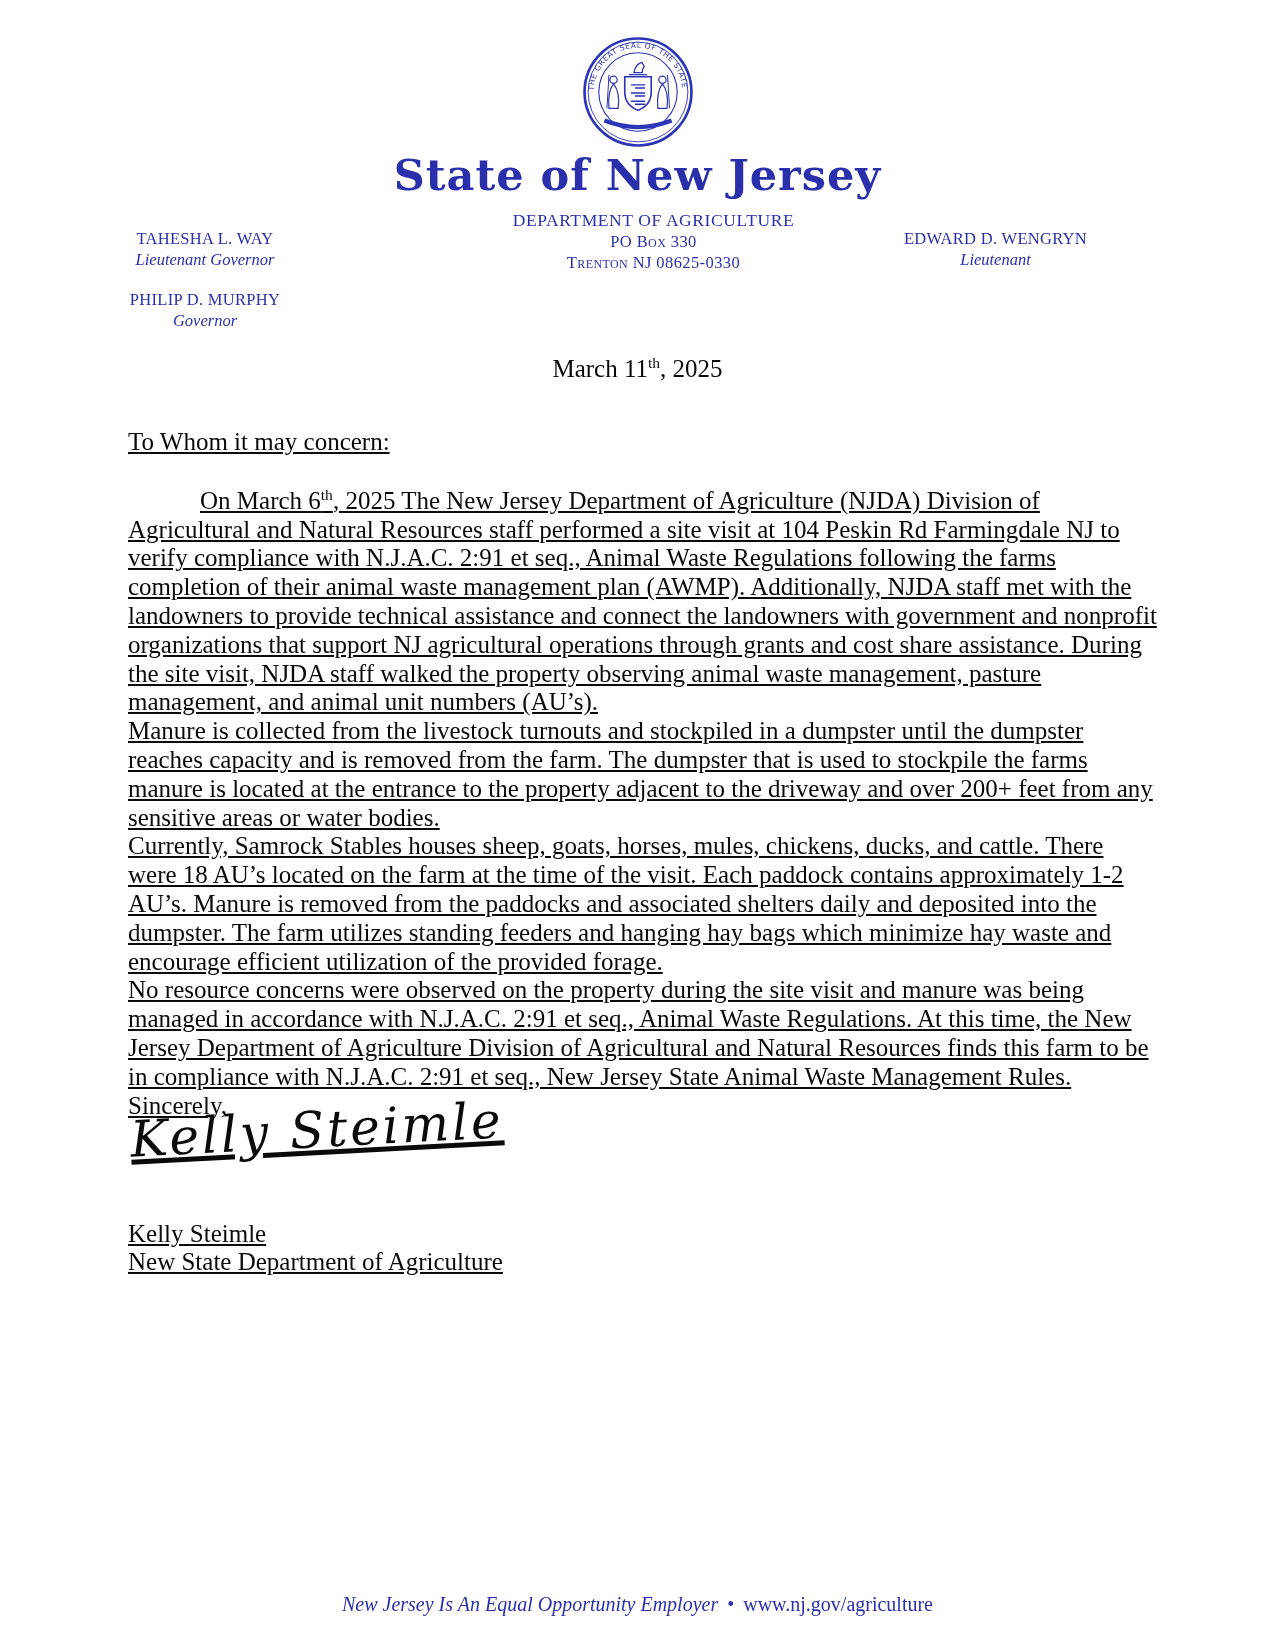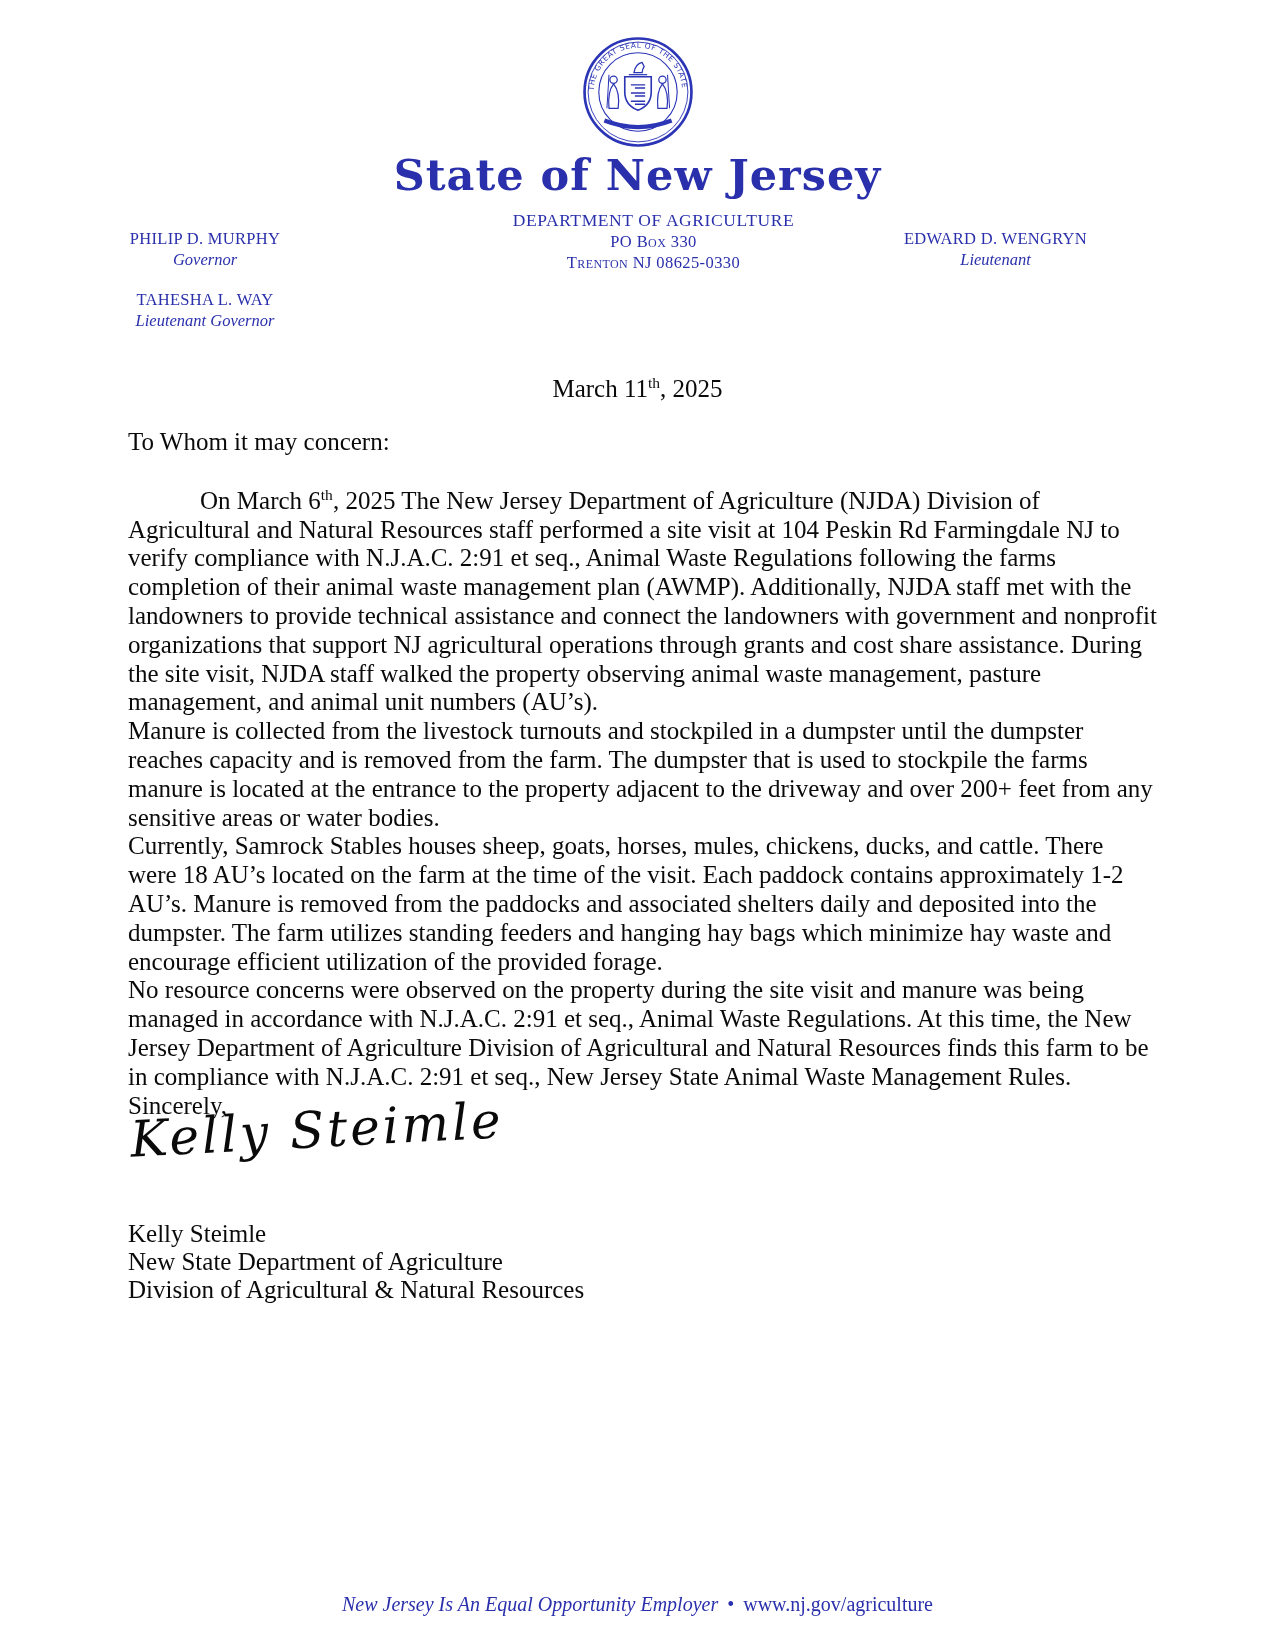--- a/index.html
+++ b/index.html
@@ -44,26 +44,26 @@
     font-size:16.5px;line-height:21px;
   }
   .officials-left{left:100px;top:228px;width:210px;}
   .officials-right{left:878px;top:228px;width:235px;}
   .official-name{letter-spacing:.3px;}
   .official-title{font-style:italic;}
   .official+.official{margin-top:19px;}
   
   .date-line{
     position:absolute;left:0;top:355px;width:100%;
-    text-align:center;font-size:25px;margin-top:20px;
+    text-align:center;font-size:25px;
   }
   sup{font-size:62%;line-height:0;}
   .body{
     position:absolute;left:128px;top:428px;width:1030px;
-    font-size:25px;line-height:28.8px;
+    font-size:25px;line-height:28.8px;text-decoration:underline;
   }
   .body p{margin:0;}
   .salutation{margin:0;}
   .para{margin-top:26px;text-align:left;}
   .para.first{margin-top:30px;text-indent:72px;}
   .closing{margin-top:55px;}
   .signature{
     margin-top:6px;height:92px;
     font-family:"DejaVu Serif", serif;
     font-style:italic;
@@ -127,26 +127,26 @@
   <div class="state-title">State of New Jersey</div>
 
   <div class="dept-block">
     <div class="dept-line1">DEPARTMENT OF AGRICULTURE</div>
     <div class="dept-line2">PO Box 330</div>
     <div class="dept-line3">Trenton NJ 08625-0330</div>
   </div>
 
   <div class="officials officials-left">
     <div class="official">
+      <div class="official-name">TAHESHA L. WAY</div>
+      <div class="official-title">Lieutenant Governor</div>
+    </div>
+    <div class="official">
       <div class="official-name">PHILIP D. MURPHY</div>
       <div class="official-title">Governor</div>
-    </div>
-    <div class="official">
-      <div class="official-name">TAHESHA L. WAY</div>
-      <div class="official-title">Lieutenant Governor</div>
     </div>
   </div>
 
   <div class="officials officials-right">
     <div class="official">
       <div class="official-name">EDWARD D. WENGRYN</div>
       <div class="official-title">Lieutenant</div>
     </div>
   </div>
 
@@ -163,21 +163,20 @@
 
     <p class="para">No resource concerns were observed on the property during the site visit and manure was being managed in accordance with N.J.A.C. 2:91 et seq., Animal Waste Regulations. At this time, the New Jersey Department of Agriculture Division of Agricultural and Natural Resources finds this farm to be in compliance with N.J.A.C. 2:91 et seq., New Jersey State Animal Waste Management Rules.</p>
 
     <p class="closing">Sincerely,</p>
 
     <div class="signature">Kelly Steimle</div>
 
     <div class="signer">
       <div>Kelly Steimle</div>
       <div>New State Department of Agriculture</div>
-      <div>Division of Agricultural &amp; Natural Resources</div>
     </div>
   </div>
 
   <div class="footer">
     <span class="emp">New Jersey Is An Equal Opportunity Employer</span>
     <span class="sep">•</span>
     <span class="site">www.nj.gov/agriculture</span>
   </div>
 
 </div>

